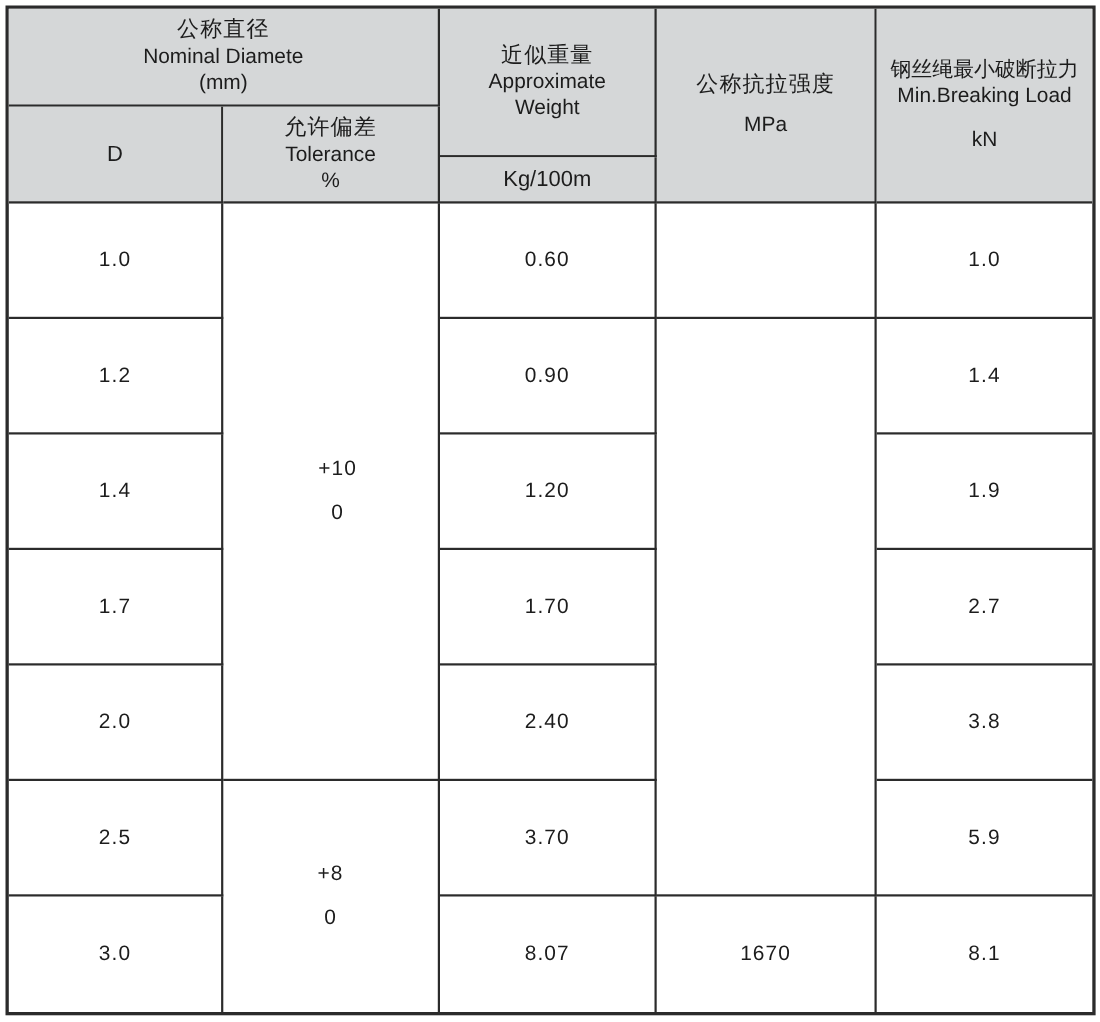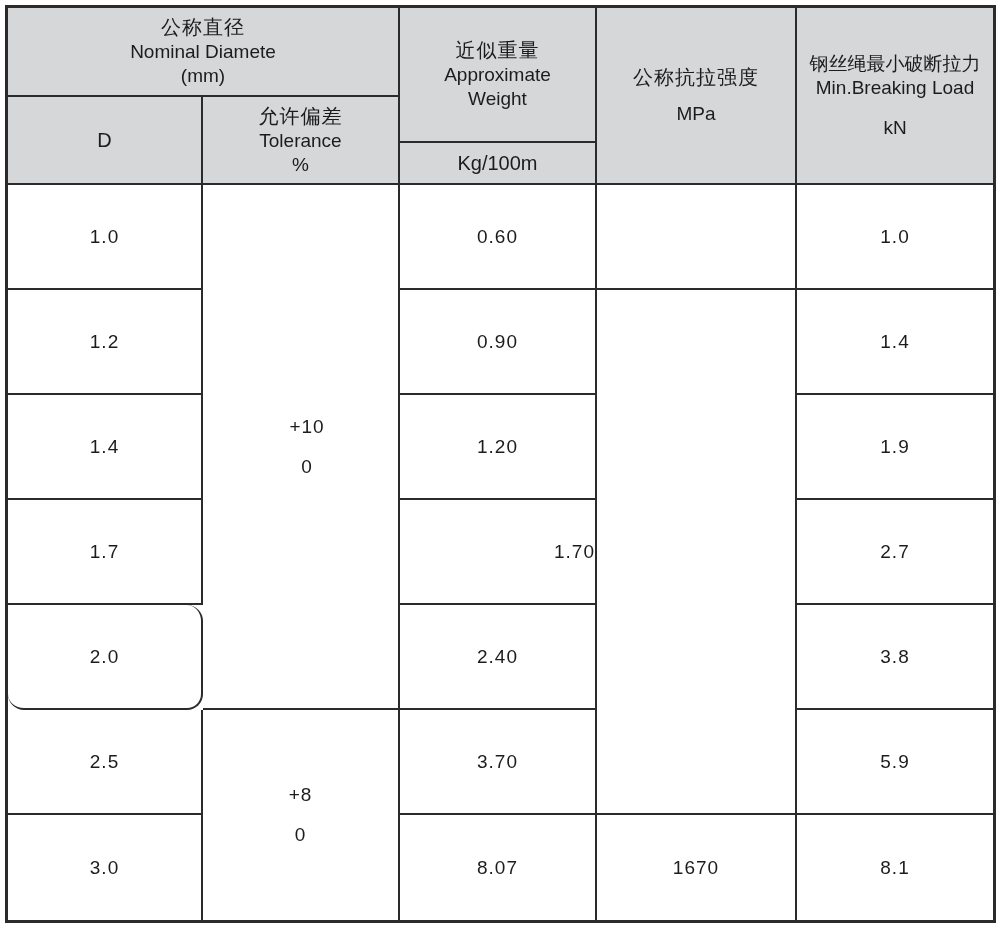--- a/index.html
+++ b/index.html
@@ -120,21 +120,21 @@
       </div>
     <div class="cell col-d" style="grid-row:5/6;">
         <div class="num">1.2</div>
       </div>
     <div class="cell col-d" style="grid-row:6/7;">
         <div class="num">1.4</div>
       </div>
     <div class="cell col-d" style="grid-row:7/8;">
         <div class="num">1.7</div>
       </div>
-    <div class="cell col-d" style="grid-row:8/9;border-radius:16px;">
+    <div class="cell col-d" style="grid-row:8/9;">
         <div class="num">2.0</div>
       </div>
     <div class="cell col-d" style="grid-row:9/10;">
         <div class="num">2.5</div>
       </div>
     <div class="cell col-d no-b" style="grid-row:10/11;">
         <div class="num">3.0</div>
       </div>
 
     <div class="cell c-tol-1">
@@ -148,21 +148,21 @@
 
     <div class="cell col-w" style="grid-row:4/5;">
         <div class="num">0.60</div>
       </div>
     <div class="cell col-w" style="grid-row:5/6;">
         <div class="num">0.90</div>
       </div>
     <div class="cell col-w" style="grid-row:6/7;">
         <div class="num">1.20</div>
       </div>
-    <div class="cell col-w" style="grid-row:7/8;align-items:flex-end;">
+    <div class="cell col-w" style="grid-row:7/8;">
         <div class="num">1.70</div>
       </div>
     <div class="cell col-w" style="grid-row:8/9;">
         <div class="num">2.40</div>
       </div>
     <div class="cell col-w" style="grid-row:9/10;">
         <div class="num">3.70</div>
       </div>
     <div class="cell col-w no-b" style="grid-row:10/11;">
         <div class="num">8.07</div>

